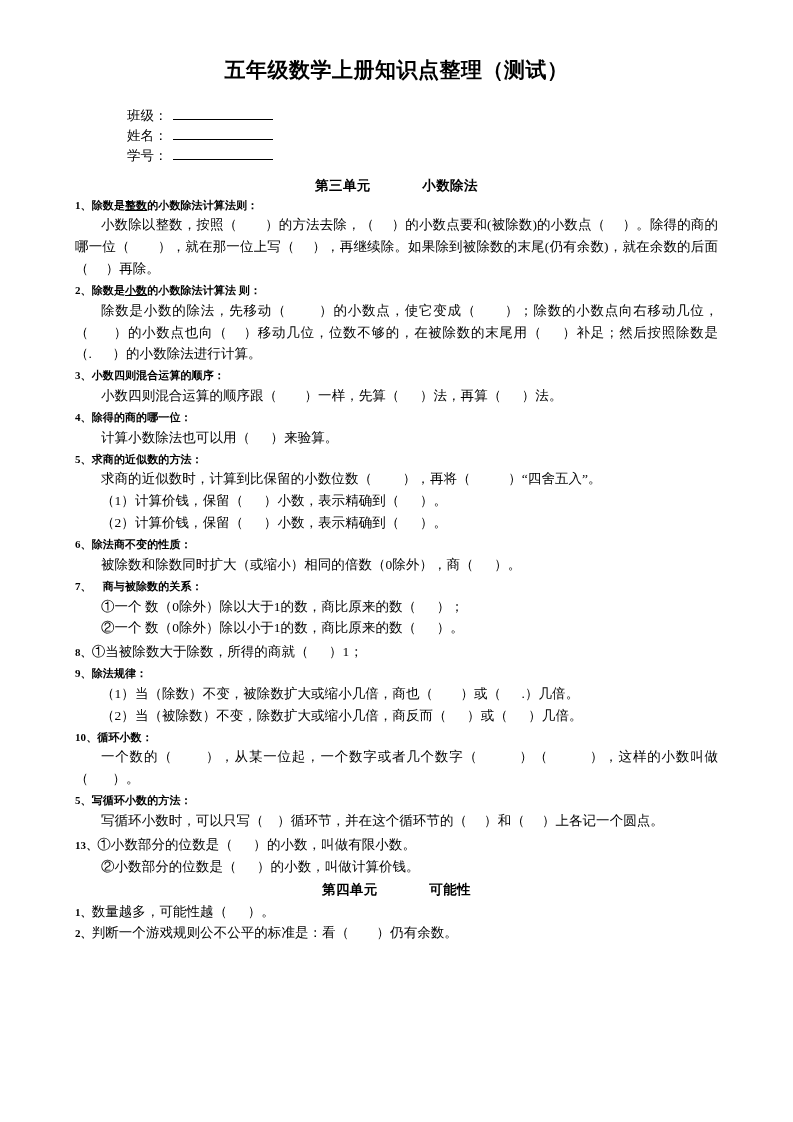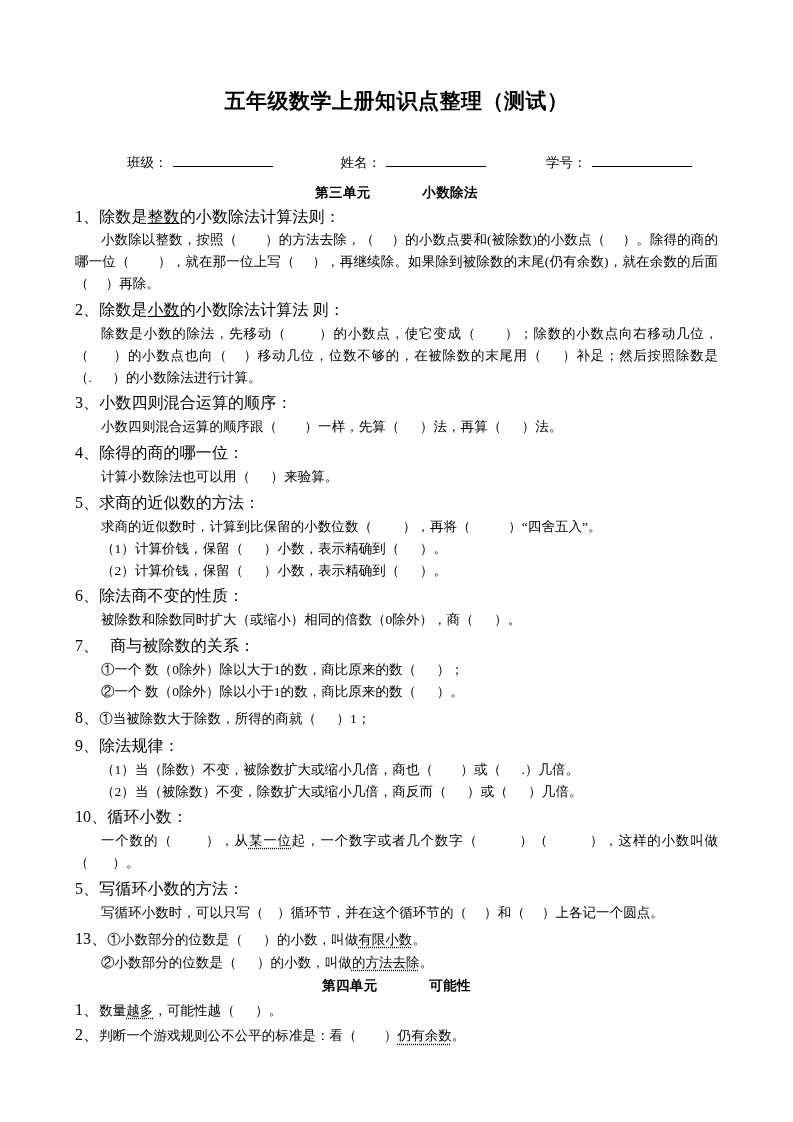--- a/index.html
+++ b/index.html
@@ -12,37 +12,38 @@
     height: 1122px;
     font-family: "Liberation Serif", "DejaVu Serif", serif;
     color: #000000;
     overflow: hidden;
   }
   .page {
     position: relative;
     width: 793px;
     height: 1122px;
     box-sizing: border-box;
-    padding: 74px 75px 0 75px;
+    padding: 43px 75px 0 75px;
   }
   .doc-title {
     text-align: center;
     font-size: 21px;
     font-weight: bold;
     letter-spacing: 0.5px;
     margin: 12px 0 0 0;
     line-height: 1.5;
     font-family: "Liberation Serif", "DejaVu Serif", serif;
   }
   .id-row {
     display: flex;
-    margin-top: 34px;
+    margin-top: 18px;
     font-size: 13.5px;
     padding-left: 52px;
     padding-right: 4px;
+    flex-direction: column;
   }
   .id-field {
     display: flex;
     align-items: baseline;
     white-space: nowrap;
   }
   .id-field .lbl { font-size: 13.5px; }
   .id-blank {
     display: inline-block;
     border-bottom: 1.3px solid #000;
@@ -59,37 +60,36 @@
     font-weight: bold;
     margin-top: 12px;
     margin-bottom: 2px;
     letter-spacing: 0.4px;
     font-family: Liberation Serif, serif;
   }
   .unit-head .uh-sp { display: inline-block; width: 44px; }
 
   .item { margin-top: 2px; }
   .q-head {
-    font-size: 16px;
-    font-weight: normal;
+    font-size: 11px;
+    font-weight: bold;
     line-height: 1.62;
     letter-spacing: 0.1px;
   }
   .q-head .u { text-decoration: underline; }
   .q-head .wide-sp { display: inline-block; width: 11px; }
   .q-body {
     font-size: 13.5px;
     line-height: 1.62;
     text-align: justify;
     letter-spacing: 0.05px;
   }
   .indent { text-indent: 26px; }
   .indent-sub { padding-left: 26px; text-indent: 0; }
   .dotted {
-    text-decoration: underline;
     text-decoration-style: dotted;
     text-decoration-color: #000;
     text-underline-offset: 3px;
   }
   .tail-unit { margin-top: 3px; }
 </style>
 </head>
 <body>
 
 <div class="page">
@@ -162,21 +162,21 @@
       <div class="item">
         <div class="q-head"><span>10、</span><span>循环小数：</span></div>
         <div class="q-body indent">一个数的（&nbsp;&nbsp;&nbsp;&nbsp;&nbsp;&nbsp;&nbsp;&nbsp;），从<span class="dotted">某一位</span>起，一个数字或者几个数字（&nbsp;&nbsp;&nbsp;&nbsp;&nbsp;&nbsp;&nbsp;&nbsp;&nbsp;&nbsp;）（&nbsp;&nbsp;&nbsp;&nbsp;&nbsp;&nbsp;&nbsp;&nbsp;&nbsp;&nbsp;），这样的小数叫做（&nbsp;&nbsp;&nbsp;&nbsp;&nbsp;&nbsp;&nbsp;）。</div>
       </div>
       <div class="item">
         <div class="q-head"><span>5、</span><span>写循环小数的方法：</span></div>
         <div class="q-body indent">写循环小数时，可以只写（&nbsp;&nbsp;&nbsp;&nbsp;）循环节，并在这个循环节的（&nbsp;&nbsp;&nbsp;&nbsp;&nbsp;）和（&nbsp;&nbsp;&nbsp;&nbsp;&nbsp;）上各记一个圆点。</div>
       </div>
       <div class="item">
         <div class="q-body"><span class="q-head">13、</span><span class="wide-sp"></span>①小数部分的位数是（&nbsp;&nbsp;&nbsp;&nbsp;&nbsp;&nbsp;）的小数，叫做<span class="dotted">有限小数</span>。</div>
-        <div class="q-body indent-sub">②小数部分的位数是（&nbsp;&nbsp;&nbsp;&nbsp;&nbsp;&nbsp;）的小数，叫做<span class="dotted">的方法去除</span>。</div>
+        <div class="q-body indent-sub">②小数部分的位数是（&nbsp;&nbsp;&nbsp;&nbsp;&nbsp;&nbsp;）的小数，叫做<span class="dotted">计算价钱</span>。</div>
       </div>
     </div>
 
   <div class="unit-head tail-unit">
     <span>第四单元</span>
     <span class="uh-sp"></span>
     <span>可能性</span>
   </div>
 
   <div id="unit4-items">

